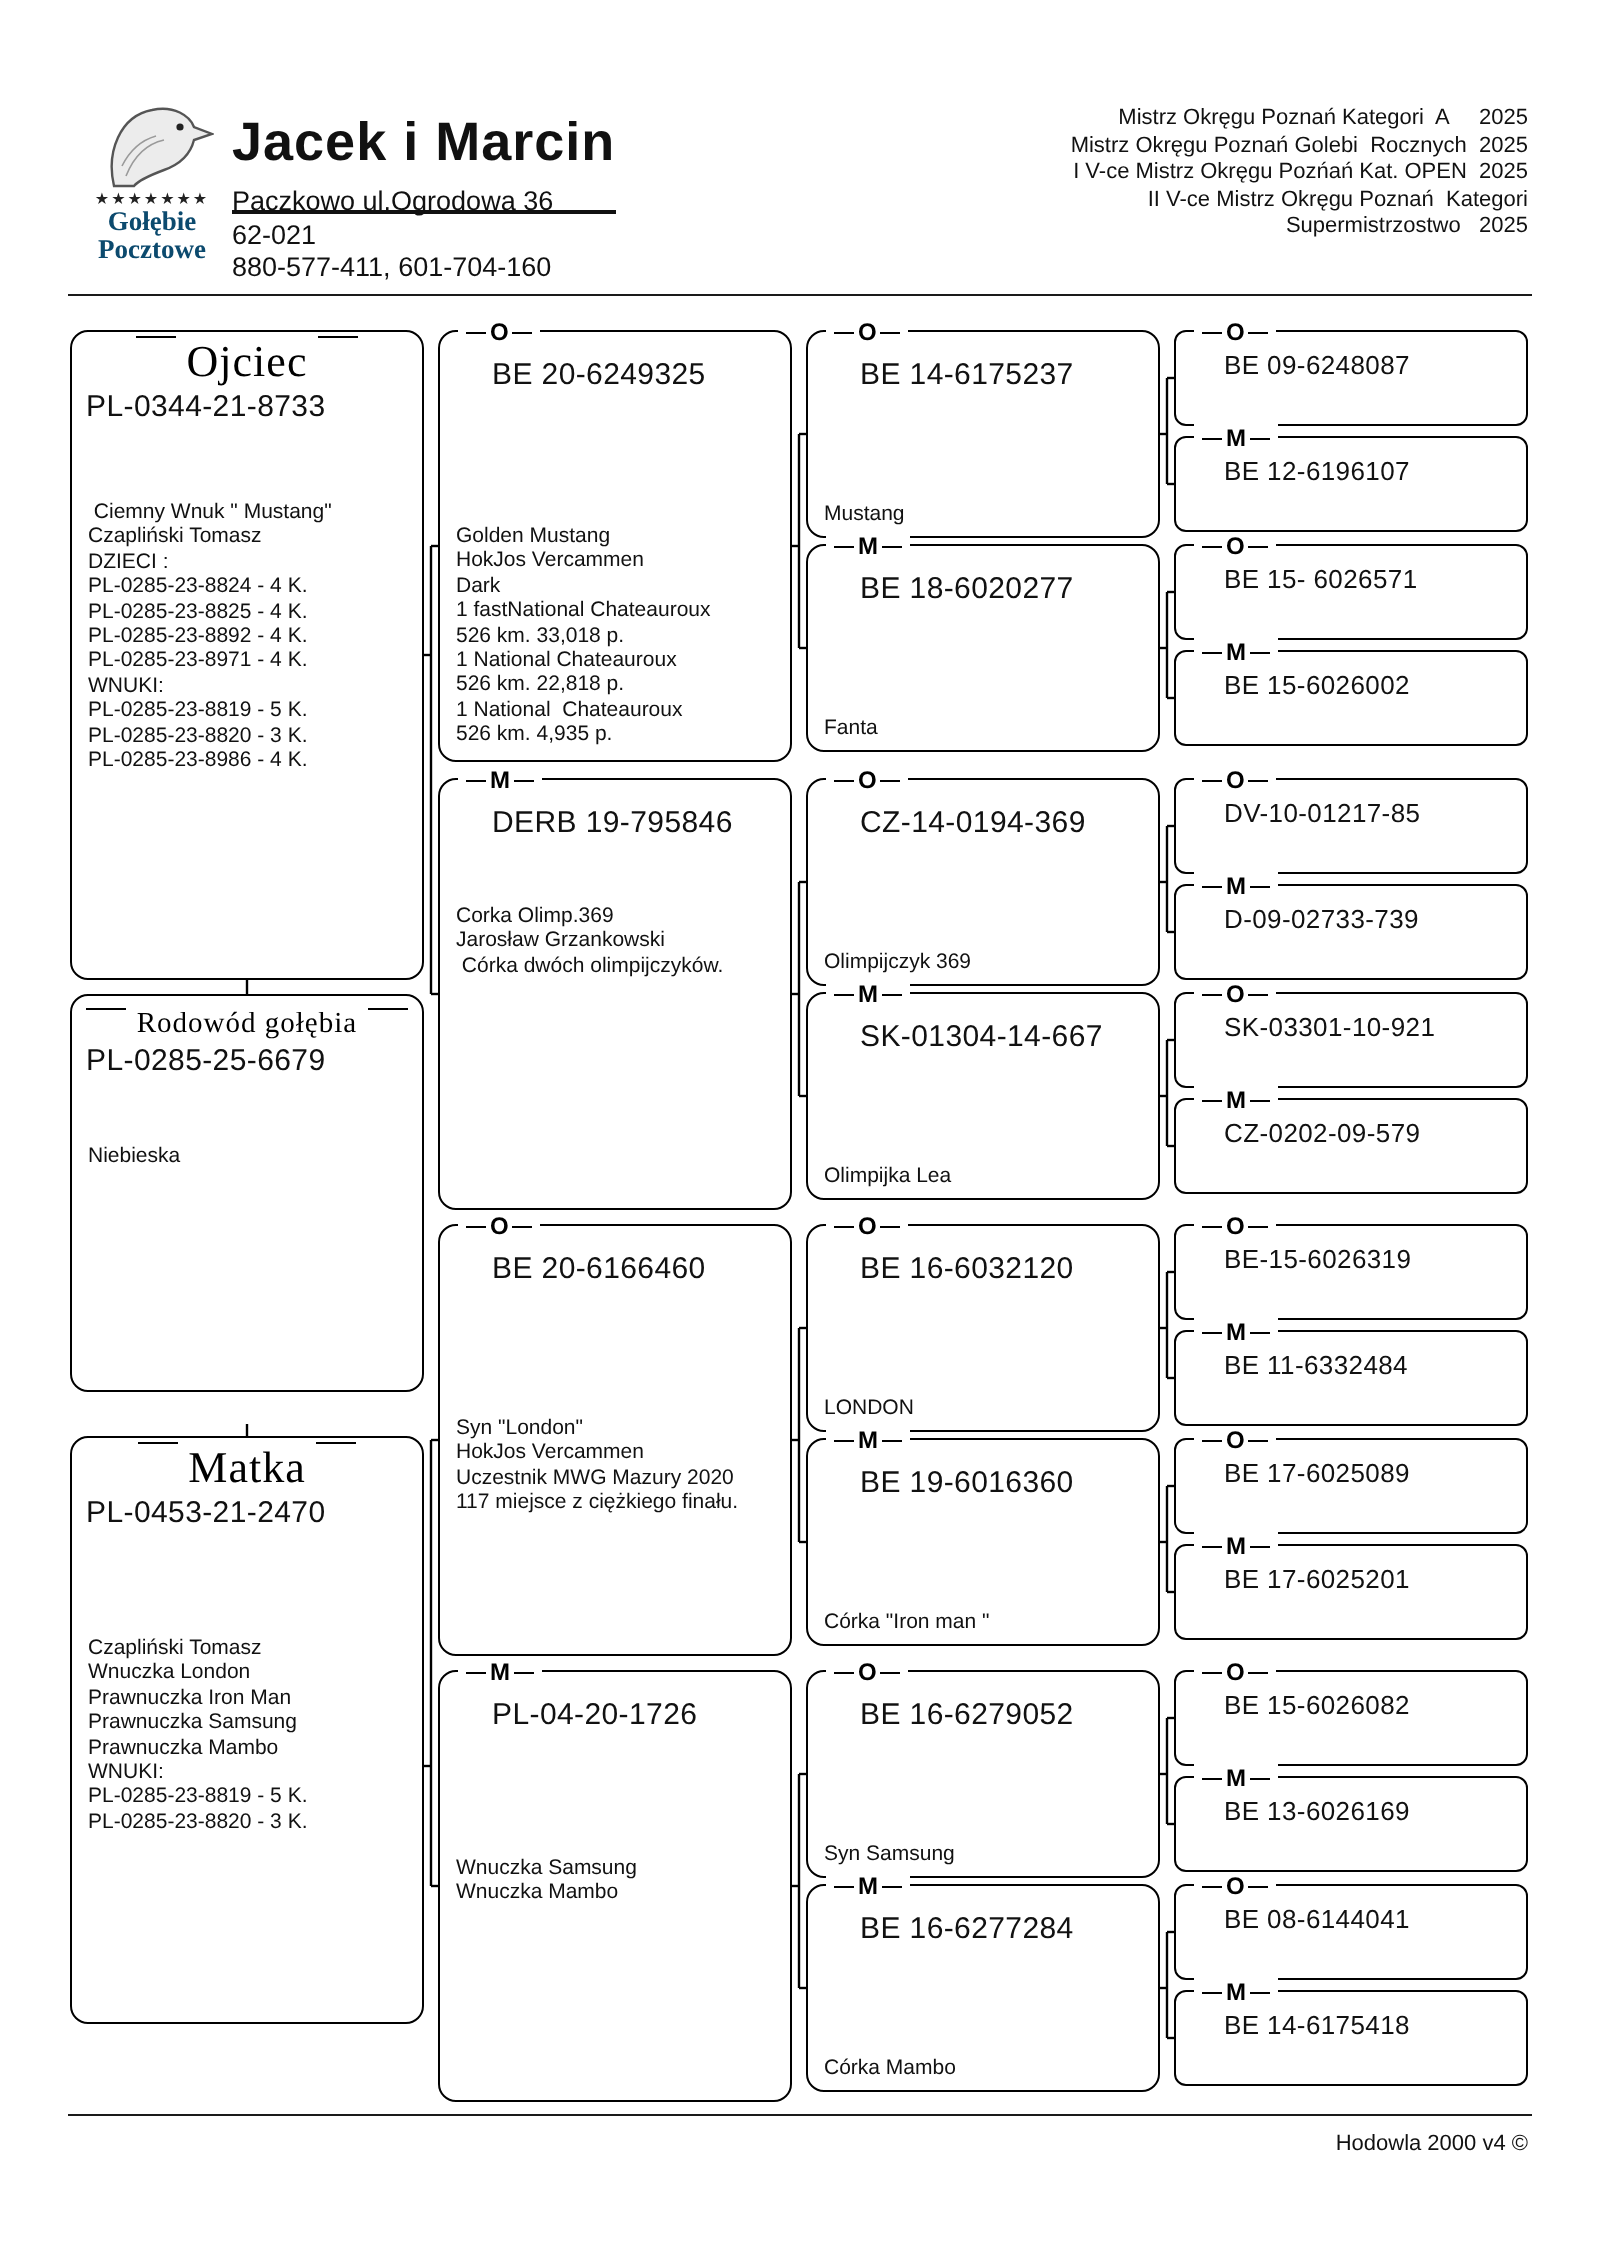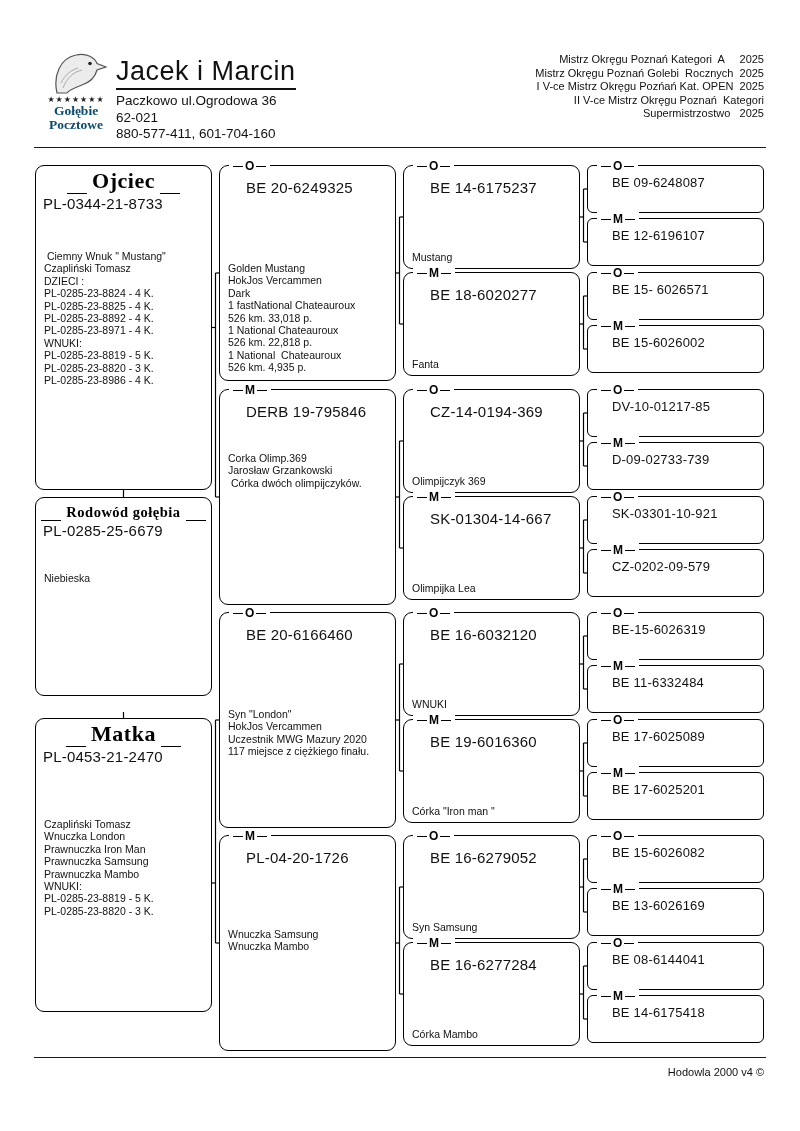--- a/index.html
+++ b/index.html
@@ -5,37 +5,37 @@
   *{margin:0;padding:0;box-sizing:border-box}
   html,body{background:#fff}
   body{width:800px;height:1131px;position:relative;font-family:"Liberation Sans",sans-serif;color:#111;overflow:hidden}
   .page{position:absolute;inset:0;background:#fff}
 
   
   .logo{position:absolute;left:38px;top:50px;width:76px;text-align:center}
   .logo svg{display:block;margin:0 auto 1px auto}
   .logo-stars{font-size:8px;letter-spacing:1px;line-height:9px;color:#222}
   .logo-name{font-family:"Liberation Serif",serif;font-weight:bold;font-size:13.5px;line-height:13.5px;color:#0c4a6e}
-  .hdr-title{position:absolute;left:116px;top:56px;font-size:27px;font-weight:normal;letter-spacing:.5px;border-bottom:2px solid #111;padding-bottom:1px}
+  .hdr-title{position:absolute;left:116px;top:56px;font-size:27px;font-weight:bold;letter-spacing:.5px;border-bottom:2px solid #111;padding-bottom:18px}
   .hdr-addr{position:absolute;left:116px;top:93px;font-size:13.5px;line-height:16.5px;white-space:pre}
   .hdr-ach{position:absolute;right:36px;top:53px;font-size:11px;line-height:13.6px;text-align:right;white-space:pre}
   .rule{position:absolute;left:34px;width:732px;border-top:1.8px solid #1a1a1a}
 
   
   .pbox{position:absolute;background:#fff;border:1.4px solid #000;border-radius:9px}
   .c1{left:35px;width:177px}
   .c2{left:219px;width:177px}
   .c3{left:403px;width:177px}
   .c4{left:587px;width:177px}
   .gen2{height:216px}
   .gen3{height:104px}
   .gen4{height:48px;border-radius:6px}
 
-  .g1title{display:flex;align-items:flex-end;justify-content:center;gap:5px;margin-top:2px;
-           font-family:"Liberation Serif",serif;font-weight:bold;font-size:22px;letter-spacing:.5px;color:#000}
+  .g1title{display:flex;align-items:flex-start;justify-content:center;gap:5px;margin-top:2px;
+           font-family:"Liberation Serif",serif;font-weight:normal;font-size:22px;letter-spacing:.5px;color:#000}
   .g1title.sm{font-size:14.5px;margin-top:6px}
   .tdash{width:20px;border-top:1.6px solid #000}
 
   .ring{margin:1px 0 0 7px;font-size:15px;letter-spacing:.2px;white-space:nowrap}
   .gen2 .ring,.gen3 .ring{margin-top:13px;margin-left:26px}
   .gen4 .ring{margin-top:9px;margin-left:24px;font-size:13px}
 
   .desc{position:absolute;left:8px;right:2px;font-size:10.5px;line-height:12.4px;white-space:pre;color:#111}
   .name{position:absolute;left:8px;bottom:5px;font-size:10.5px;white-space:pre}
 
@@ -271,21 +271,21 @@
     <div class="ring">SK-01304-14-667</div>
     <div class="name">Olimpijka Lea</div>
   </div>
   <div class="pbox c3 gen3" id="g3-4" style="top:612px">
     <div class="sexmark">
         <i class="dash"></i>
         <b>O</b>
         <i class="dash"></i>
       </div>
     <div class="ring">BE 16-6032120</div>
-    <div class="name">WNUKI</div>
+    <div class="name">LONDON</div>
   </div>
   <div class="pbox c3 gen3" id="g3-5" style="top:719px">
     <div class="sexmark">
         <i class="dash"></i>
         <b>M</b>
         <i class="dash"></i>
       </div>
     <div class="ring">BE 19-6016360</div>
     <div class="name">Córka "Iron man "</div>
   </div>

